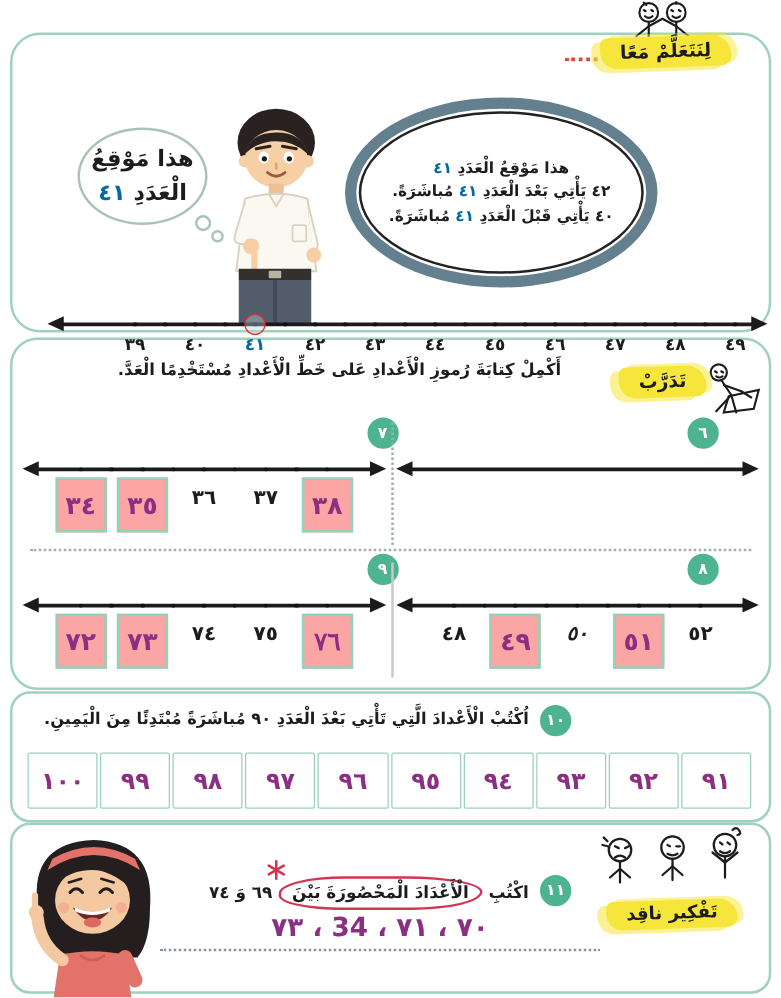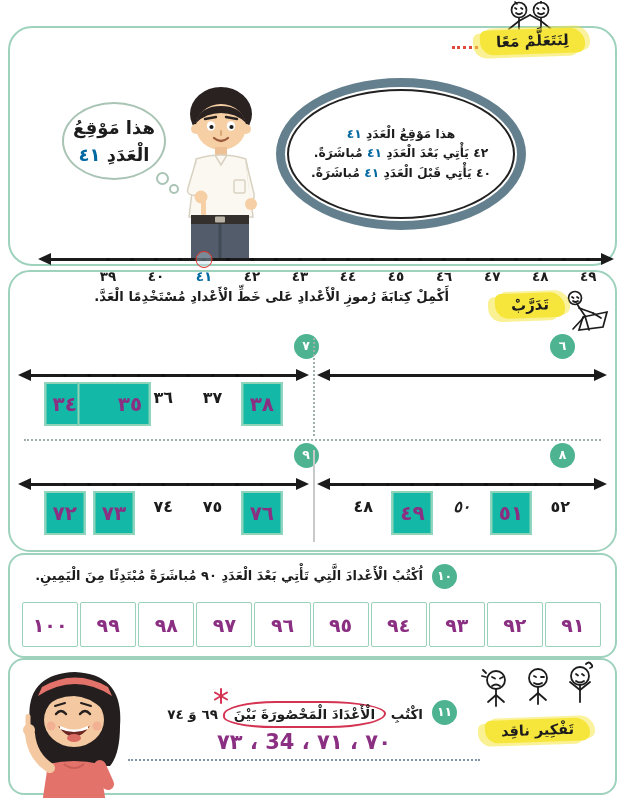--- a/index.html
+++ b/index.html
@@ -67,21 +67,21 @@
         grid-template-columns:1fr 1fr;grid-template-rows:1fr 1fr;direction:rtl;}
   .ex{position:relative;}
   .ex .badge{position:absolute;top:6px;}
   .ex:nth-child(1) .badge,.ex:nth-child(3) .badge{right:36px;}
   .ex:nth-child(2) .badge,.ex:nth-child(4) .badge{right:-6px;}
   .exline{position:absolute;left:16px;right:16px;top:38px;height:66px;}
   .exline .lbar{top:8px;}
   .exline .track{left:13%;right:13%;}
   .exline .dot{top:7.6px;}
   .exline .nl-label{top:22px;font-size:16px;}
-  .exline .nl-label.boxed{top:16px;width:37px;height:40px;border:2px solid #8fd3b8;background:#14b8a6;
+  .exline .nl-label.boxed{top:16px;width:37px;height:40px;border:2px solid #8fd3b8;background:#fca5a5;
       display:flex;align-items:center;justify-content:center;color:#8a2f82;font-size:20px;}
   .vdiv1{position:absolute;left:50%;top:66px;height:98px;border-left:2px dotted #9fb0ab;}
   .vdiv2{position:absolute;left:50%;top:178px;height:92px;border-left:2px solid #c9c9c9;}
   .hdiv{position:absolute;left:14px;right:14px;top:167px;border-top:2px dotted #9fb0ab;}
 
   
   #ex10-badge{position:absolute;right:158px;top:9px;}
   #ex10-instruction{position:absolute;right:192px;top:13px;font-size:13px;font-weight:bold;white-space:nowrap;}
   #ex10-cells{position:absolute;left:12px;right:14px;top:47px;height:45px;display:flex;direction:rtl;gap:2px;}
   .cell{flex:1;border:1.8px solid #9ad1ba;border-radius:2px;background:#fff;
@@ -254,21 +254,21 @@
               <span class="dot" style="left: 0%;"></span>
               <span class="dot" style="left: 12.5%;"></span>
               <span class="dot" style="left: 25%;"></span>
               <span class="dot" style="left: 37.5%;"></span>
               <span class="dot" style="left: 50%;"></span>
               <span class="dot" style="left: 62.5%;"></span>
               <span class="dot" style="left: 75%;"></span>
               <span class="dot" style="left: 87.5%;"></span>
               <span class="dot" style="left: 100%;"></span>
               <span class="nl-label boxed" style="left: 0%;">٣٤</span>
-              <span class="nl-label boxed" style="left: 25%; padding-left: 32px;">٣٥</span>
+              <span class="nl-label boxed" style="left: 25%;">٣٥</span>
               <span class="nl-label" style="left: 50%;">٣٦</span>
               <span class="nl-label" style="left: 75%;">٣٧</span>
               <span class="nl-label boxed" style="left: 100%;">٣٨</span>
             </div>
         </div>
       </div>
       <div class="ex">
         <div class="badge">٨</div>
         <div class="exline">
           <div class="lbar"></div>
@@ -301,21 +301,21 @@
               <span class="dot" style="left: 37.5%;"></span>
               <span class="dot" style="left: 50%;"></span>
               <span class="dot" style="left: 62.5%;"></span>
               <span class="dot" style="left: 75%;"></span>
               <span class="dot" style="left: 87.5%;"></span>
               <span class="dot" style="left: 100%;"></span>
               <span class="nl-label boxed" style="left: 0%;">٧٢</span>
               <span class="nl-label boxed" style="left: 25%;">٧٣</span>
               <span class="nl-label" style="left: 50%;">٧٤</span>
               <span class="nl-label" style="left: 75%;">٧٥</span>
-              <span class="nl-label boxed" style="left: 100%;">٧٦</span>
+              <span class="nl-label boxed" style="left: 100%; font-family: Liberation Serif, serif;">٧٦</span>
             </div>
         </div>
       </div>
     </div>
     <div class="vdiv1"></div>
     <div class="vdiv2"></div>
     <div class="hdiv"></div>
   </div>
 
   <div class="sec" id="sec-ex10">

